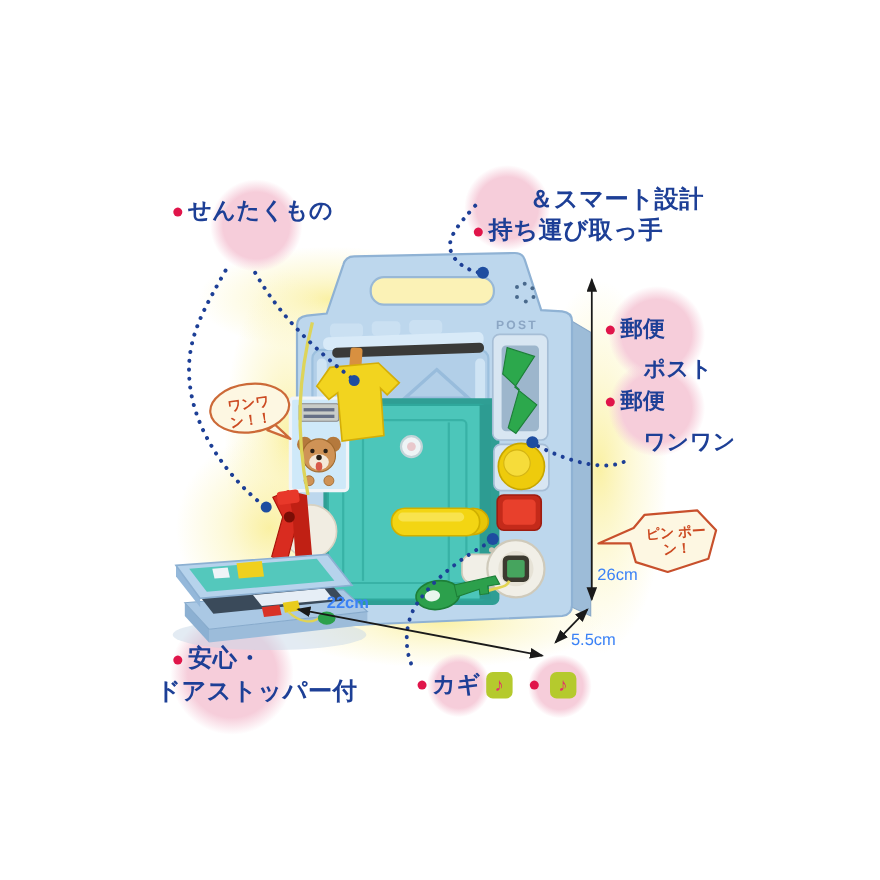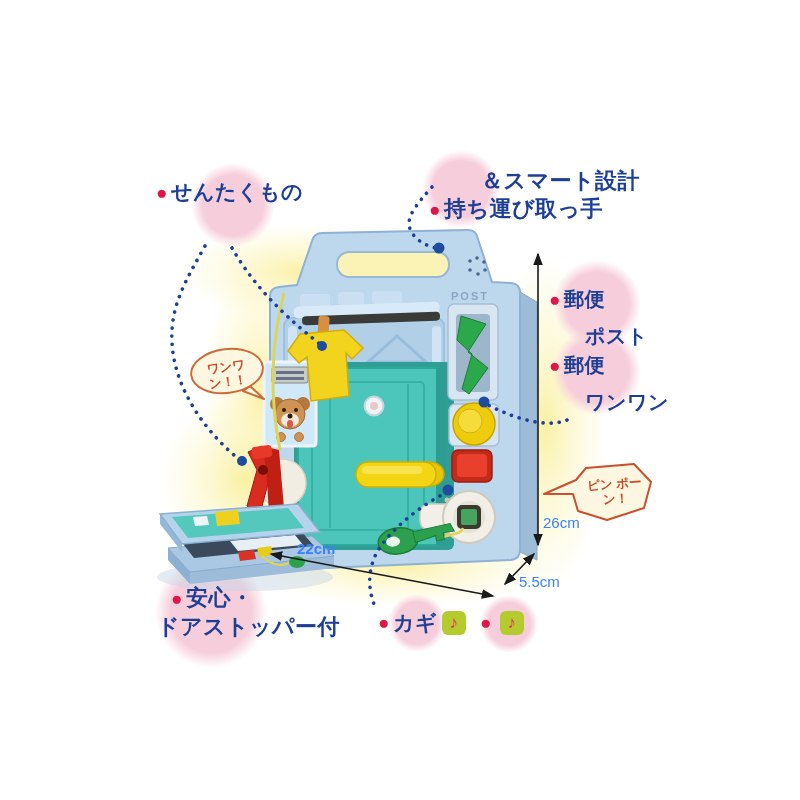--- a/index.html
+++ b/index.html
@@ -238,21 +238,21 @@
   <div class="callout small" style="left:549px;top:281px;">
     <span class="row"><span class="b">●</span><span>郵便</span></span>
     <span class="row ind-sm"><span>ポスト</span></span>
   </div>
 
   <div class="callout small" style="left:549px;top:347px;">
     <span class="row"><span class="b">●</span><span>郵便</span></span>
     <span class="row ind-sm"><span>ワンワン</span></span>
   </div>
 
-  <div class="callout fs22" style="left:171px;top:584px;">
+  <div class="callout fs22" style="left:156px;top:584px;">
     <span class="row"><span class="b">●</span><span>安心・</span></span>
     <span class="row ind-neg"><span>ドアストッパー付</span></span>
   </div>
 
   <div class="callout" style="left:378px;top:609px;font-size:21px;">
     <span class="inline-row">
         <span class="b">●</span>
         <span>カギ</span>
         <span class="note">♪</span>
       </span>

